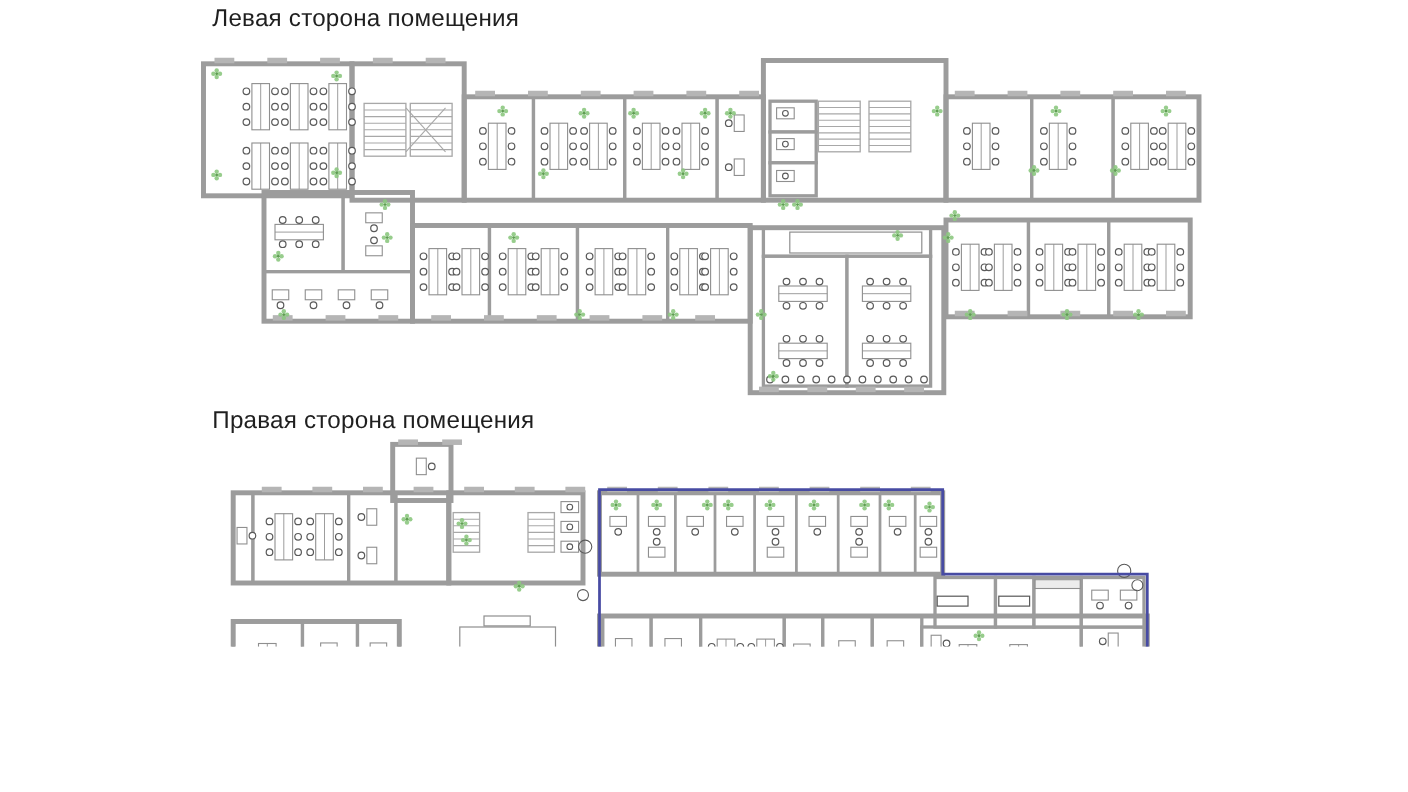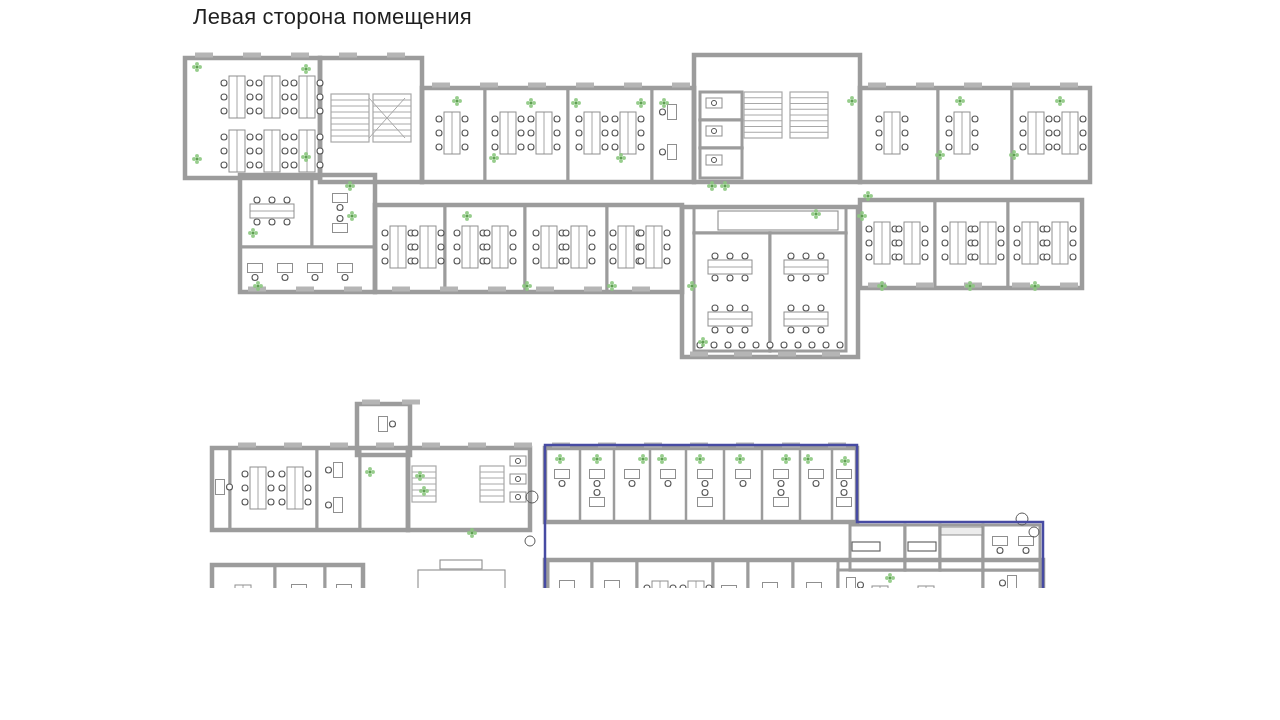--- a/index.html
+++ b/index.html
@@ -9,20 +9,21 @@
               letter-spacing:.2px;white-space:nowrap;}
   #title-left{left:193px;top:4px;}
   #title-right{left:193px;top:369px;}
   #plan-svg{position:absolute;left:0;top:0;}
 </style>
 </head>
 <body>
 
 <div id="screen">
   <div id="title-left" class="plan-title">Левая сторона помещения</div>
+  <div id="title-right" class="plan-title">Правая сторона помещения</div>
   <svg id="plan-svg" width="1280" height="720" viewBox="0 0 1280 720">
       <g>
         <rect x="185" y="58" width="135" height="120" fill="#ffffff" stroke="#9c9c9c" stroke-width="3"></rect>
         <rect x="320" y="58" width="102" height="124" fill="#ffffff" stroke="#9c9c9c" stroke-width="3"></rect>
         <rect x="422" y="88" width="63" height="94" fill="#ffffff" stroke="#9c9c9c" stroke-width="3"></rect>
         <rect x="485" y="88" width="83" height="94" fill="#ffffff" stroke="#9c9c9c" stroke-width="3"></rect>
         <rect x="568" y="88" width="84" height="94" fill="#ffffff" stroke="#9c9c9c" stroke-width="3"></rect>
         <rect x="652" y="88" width="42" height="94" fill="#ffffff" stroke="#9c9c9c" stroke-width="3"></rect>
         <rect x="694" y="55" width="166" height="127" fill="#ffffff" stroke="#9c9c9c" stroke-width="3"></rect>
         <rect x="860" y="88" width="78" height="94" fill="#ffffff" stroke="#9c9c9c" stroke-width="3"></rect>

